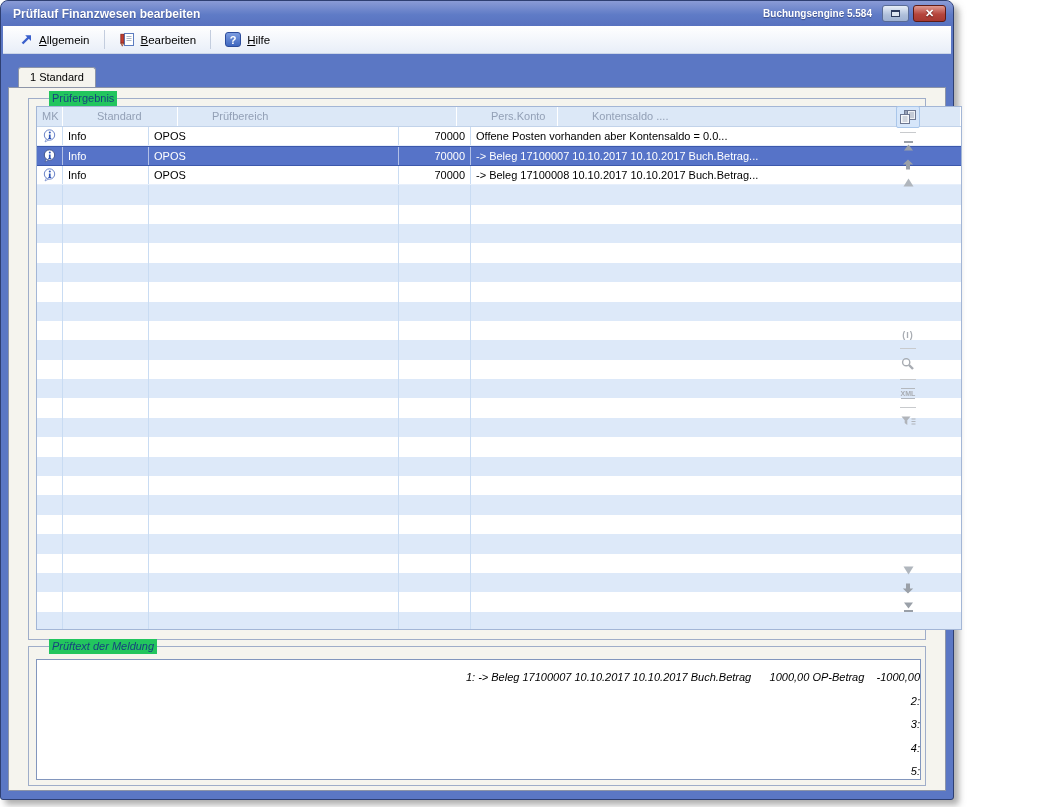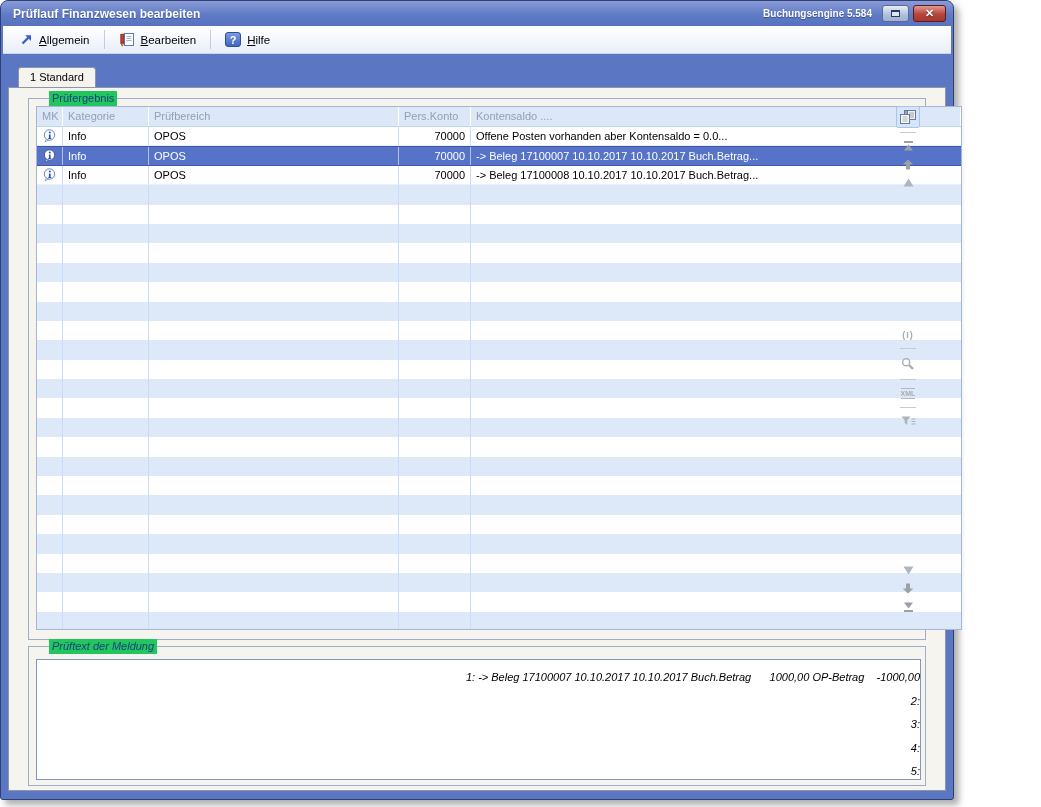--- a/index.html
+++ b/index.html
@@ -50,21 +50,21 @@
   .group { position:relative; border:1px solid #9fadc9; margin:0 19px; }
   .group-label { position:absolute; top:-8px; left:8px; background:#22c55e;
                  padding:0 3px; color:#17427e; line-height:15px;margin-left:12px; }
   .group-result { margin-top:10px; height:542px; }
   .group-message { margin-top:6px; height:140px;font-style:italic; }
 
   
   .grid-table { position:absolute; left:7px; top:7px; width:926px; height:524px;
                 border:1px solid #a3b6d6; background:#fff; overflow:hidden; }
   .thead, .row { display:grid; grid-template-columns:26px 86px 250px 72px 1fr; }
-  .thead { height:20px; background:#dce8f7; border-bottom:1px solid #c2d3ea; }
+  .thead { height:20px; background:#dce8f7; border-bottom:1px solid #c2d3ea;gap:29px; }
   .hcell { line-height:19px; color:#93a0b6; padding-left:5px; border-right:1px solid #ffffff;
            overflow:hidden; white-space:nowrap; }
   .row { height:19.4px; line-height:19px; }
   .row.white { background:#ffffff; }
   .row.alt { background:#dde9f9; }
   .row.content { border-bottom:1px solid #e7effb; }
   .row.selected { background:#5673c8; color:#fff; border-top:1px solid #3c58ac;
                   border-bottom:1px solid #3c58ac; }
   .cell { border-right:1px solid #c9dcf3; padding-left:5px; overflow:hidden; white-space:nowrap; }
   .cell.mk { display:flex; align-items:center; justify-content:center; padding:0; }
@@ -138,21 +138,21 @@
   </div>
 
   <div class="panel">
 
     <div class="group group-result">
       <span class="group-label">Prüfergebnis</span>
 
       <div class="grid-table">
         <div class="thead">
           <div class="hcell">MK</div>
-          <div class="hcell">Kategorie</div>
+          <div class="hcell">Standard</div>
           <div class="hcell">Prüfbereich</div>
           <div class="hcell">Pers.Konto</div>
           <div class="hcell">Kontensaldo ....</div>
         </div>
 
         <div class="row white content trow">
           <div class="cell mk">
             <svg width="13" height="14" viewBox="0 0 13 14">
               <circle cx="6.5" cy="6" r="5.2" fill="#fdfeff" stroke="#6b84c9"></circle>
               <path d="M3.2 10.2 L2 13 L5.4 11.2 Z" fill="#fdfeff" stroke="#6b84c9" stroke-width=".7"></path>

